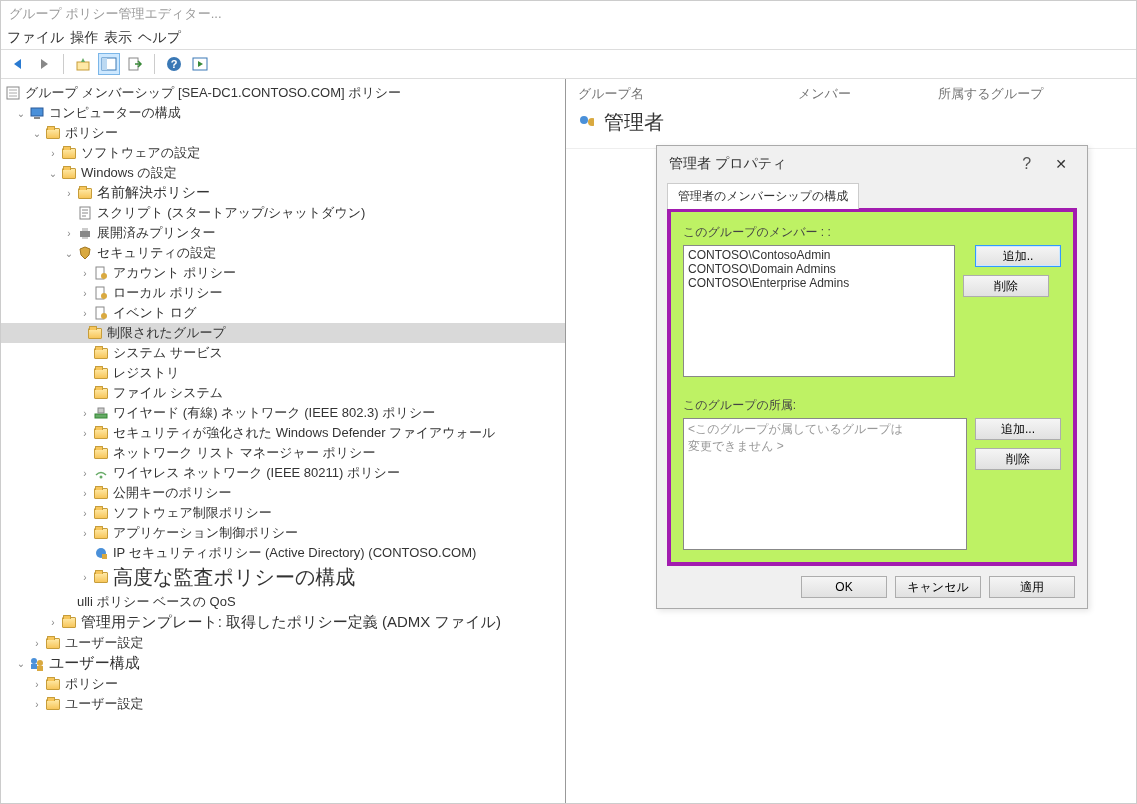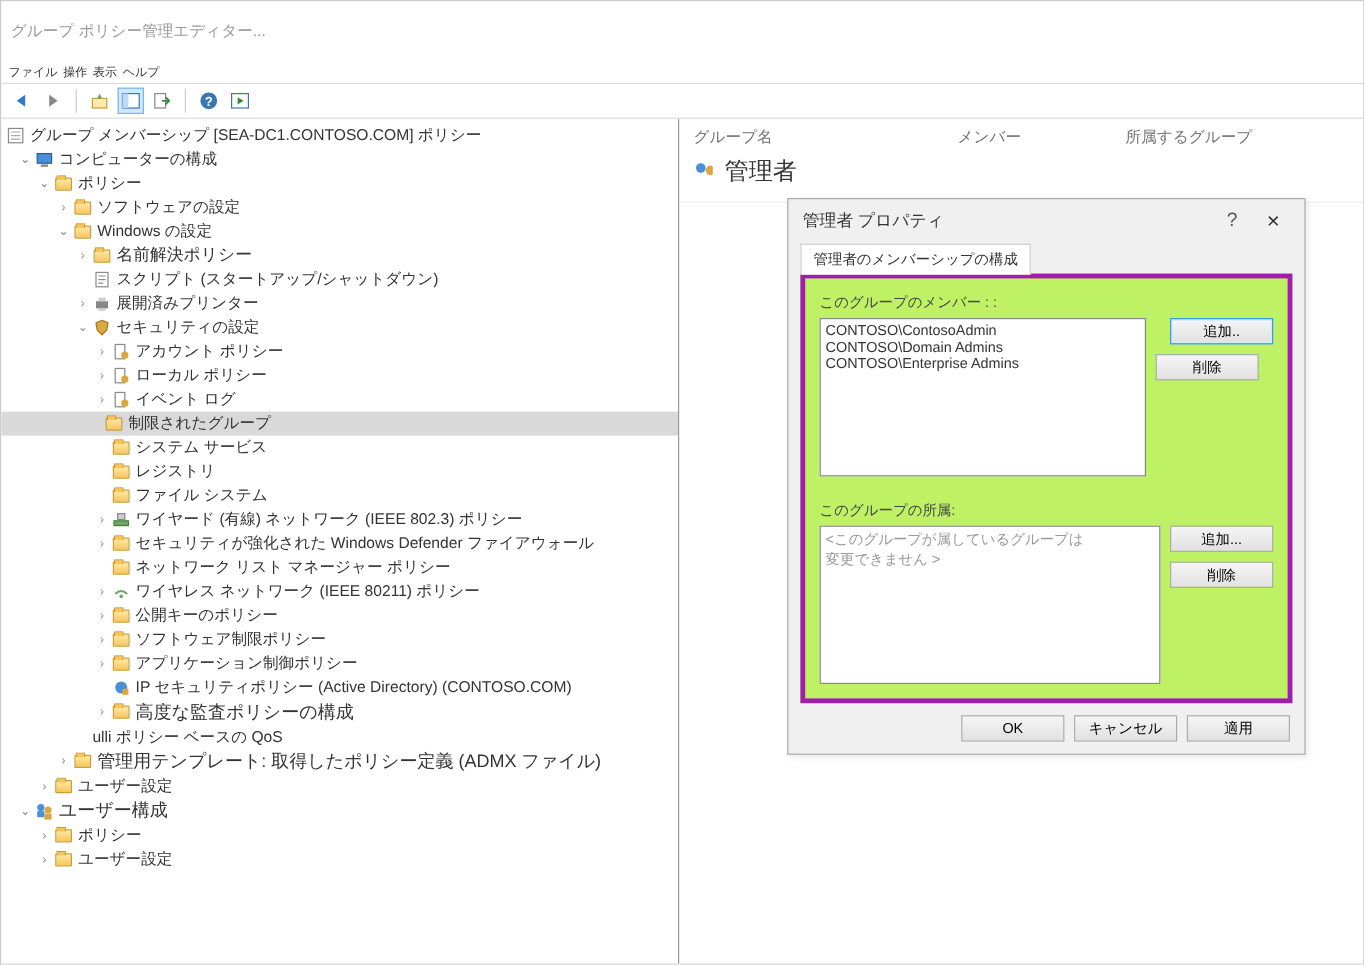--- a/index.html
+++ b/index.html
@@ -1,19 +1,19 @@
 <!DOCTYPE html>
 <html><head>
   <meta charset="utf-8">
   <style>
     * { box-sizing: border-box; margin: 0; padding: 0; }
     body { font-family: "Meiryo", "Yu Gothic", sans-serif; font-size: 12px; background: #fff; color: #333; width: 1137px; height: 804px; overflow: hidden; }
     .window { display: flex; flex-direction: column; height: 100%; border: 1px solid #ccc; }
-    .titlebar { padding: 16px 8px; color: #999; font-size: 13px; }
-    .menubar { padding: 2px 6px; font-size: 10px; color: #333; }
+    .titlebar { padding: 4px 8px; color: #999; font-size: 13px; }
+    .menubar { padding: 2px 6px; font-size: 14px; color: #333; }
     .menubar span { margin-right: 2px; }
     .toolbar { display: flex; align-items: center; gap: 4px; padding: 3px 6px; border-bottom: 1px solid #ddd; border-top: 1px solid #ddd; }
     .toolbar .sep { width: 1px; height: 20px; background: #ccc; margin: 0 4px; }
     .tb-btn { width: 22px; height: 22px; display: flex; align-items: center; justify-content: center; cursor: pointer; }
     .content { display: flex; flex: 1; overflow: hidden; justify-content: center; }
     .tree-pane { width: 565px; border-right: 1px solid #999; overflow: auto; padding: 4px 0; }
     .tree { list-style: none; }
     .tree-item { display: flex; align-items: center; padding: 1px 0; white-space: nowrap; font-size: 13px; color: #333; }
     .tree-item.selected { background: #d9d9d9; }
     .twisty { width: 16px; text-align: center; color: #888; cursor: pointer; font-size: 10px; }
@@ -294,21 +294,21 @@
                 <rect x="8" y="8" width="5" height="5" fill="#d9a940"></rect>
               </svg>
             </span>
             <span>IP セキュリティポリシー (Active Directory) (CONTOSO.COM)</span>
           </li>
         <li class="tree-item" style="padding-left:76px">
             <span class="twisty">›</span>
             <span class="icon">
               <span class="folder-icon"></span>
             </span>
-            <span style="font-size:15px">高度な監査ポリシーの構成</span>
+            <span style="font-size:20px">高度な監査ポリシーの構成</span>
           </li>
         <li class="tree-item" style="padding-left:76px">
             <span>ulli ポリシー ベースの QoS</span>
           </li>
         <li class="tree-item" style="padding-left:44px">
             <span class="twisty">›</span>
             <span class="icon">
               <span class="folder-icon"></span>
             </span>
             <span style="font-size:15px">管理用テンプレート: 取得したポリシー定義 (ADMX ファイル)</span>

